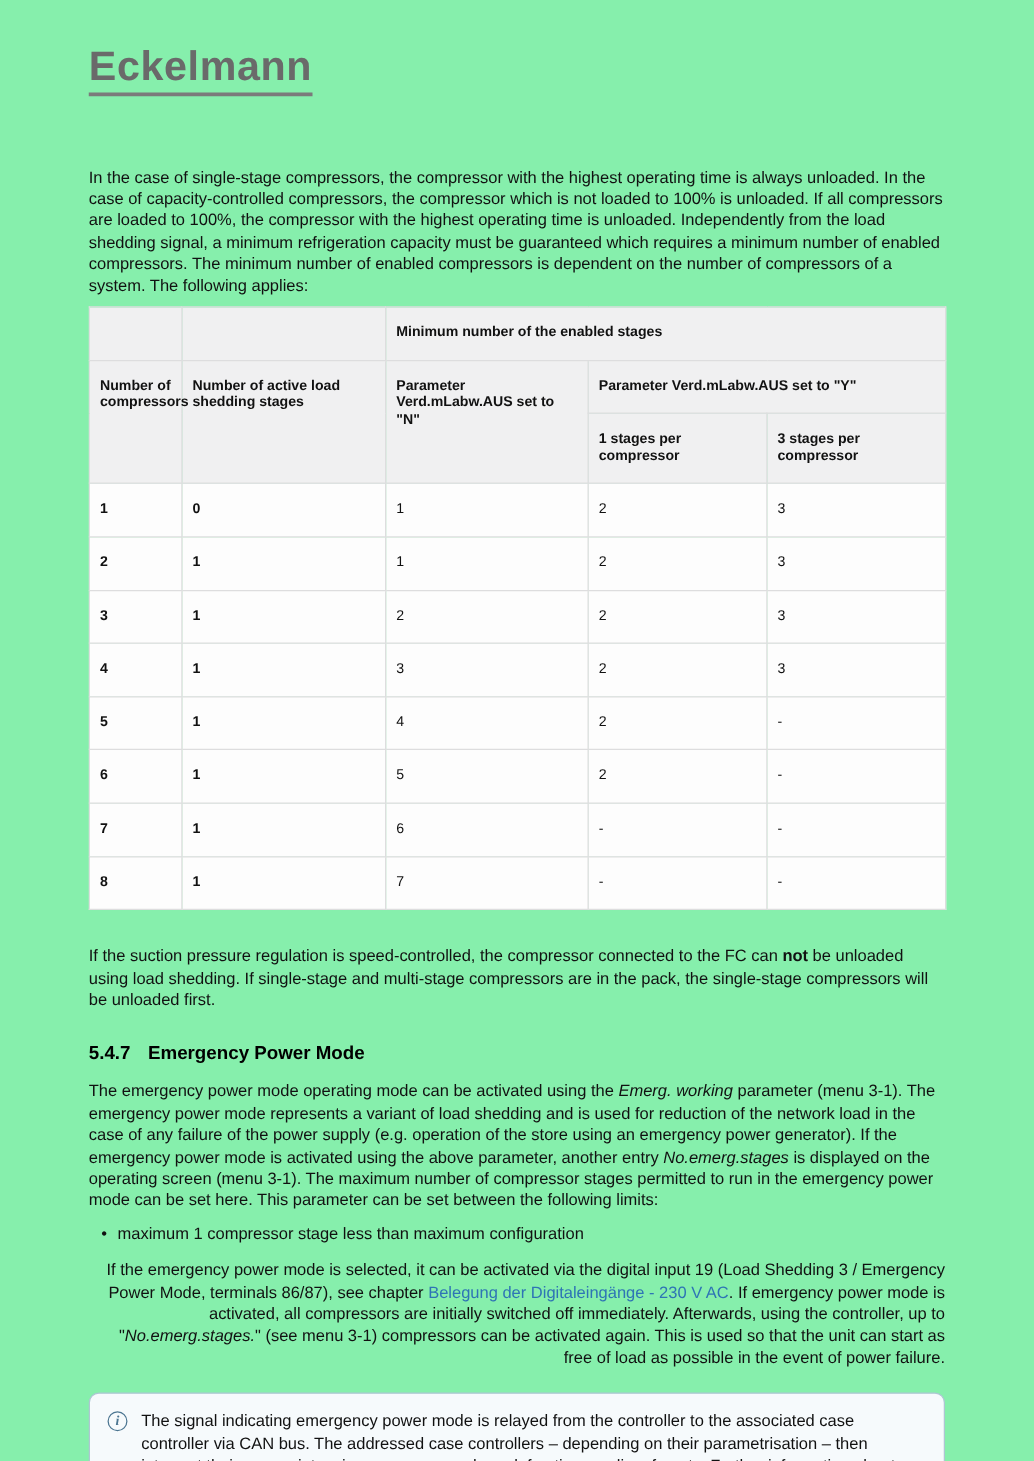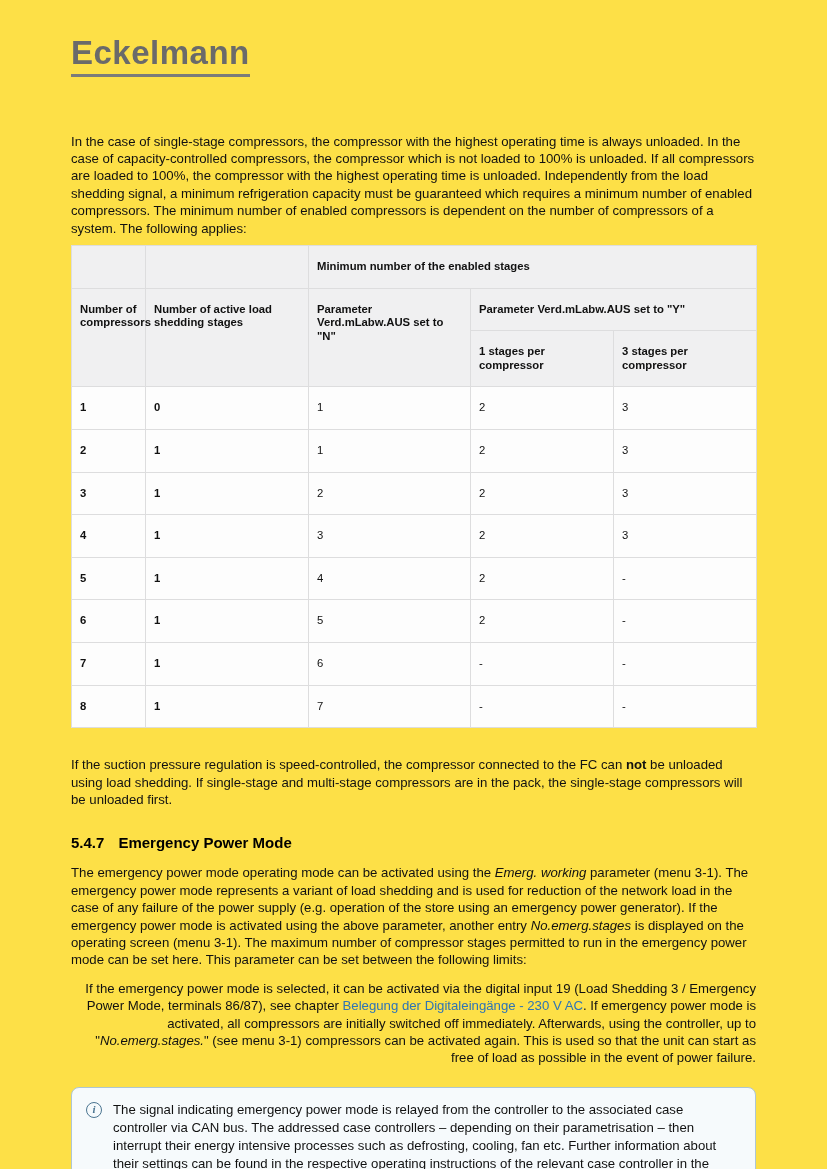--- a/index.html
+++ b/index.html
@@ -1,20 +1,20 @@
 <!DOCTYPE html>
 <html><head>
 <meta charset="utf-8">
 <style>
   * { box-sizing: border-box; }
   html,body { margin:0; padding:0; background:#ffffff; }
   .page {
     position:relative;
     width:827px; height:1169px;
-    background:#fde047;
+    background:#86efac;
     font-family:"Liberation Sans", sans-serif;
     color:#111;
     overflow:hidden;
   }
   .content { padding:36px 71px 0 71px; }
 
   .logo {
     display:inline-block;
     font-size:33px;
     font-weight:bold;
@@ -228,20 +228,21 @@
       </tbody>
     </table>
 
     <p class="para after-table"><span>If the suction pressure regulation is speed-controlled, the compressor connected to the FC can </span><strong class="b">not</strong><span> be unloaded using load shedding. If single-stage and multi-stage compressors are in the pack, the single-stage compressors will be unloaded first.</span></p>
 
     <h2 class="heading"><span class="h-num">5.4.7</span><span>Emergency Power Mode</span></h2>
 
     <p class="para emergency"><span>The emergency power mode operating mode can be activated using the </span><em class="param">Emerg. working</em><span> parameter (menu 3-1). The emergency power mode represents a variant of load shedding and is used for reduction of the network load in the case of any failure of the power supply (e.g. operation of the store using an emergency power generator). If the emergency power mode is activated using the above parameter, another entry </span><em class="param">No.emerg.stages</em><span> is displayed on the operating screen (menu 3-1). The maximum number of compressor stages permitted to run in the emergency power mode can be set here. This parameter can be set between the following limits:</span></p>
 
     <ul class="bullets">
+      <li><span>maximum 1 compressor stage less than maximum configuration</span></li>
     </ul>
 
     <p class="para activation"><span>If the emergency power mode is selected, it can be activated via the digital input 19 (Load Shedding 3 / Emergency Power Mode, terminals 86/87), see chapter </span><a href="#" class="link">Belegung der Digitaleingänge - 230 V AC</a><span>. If emergency power mode is activated, all compressors are initially switched off immediately. Afterwards, using the controller, up to "</span><em class="param">No.emerg.stages.</em><span>" (see menu 3-1) compressors can be activated again. This is used so that the unit can start as free of load as possible in the event of power failure.</span></p>
 
     <div class="info-box">
       <span class="info-icon">i</span>
       <div class="info-text">The signal indicating emergency power mode is relayed from the controller to the associated case controller via CAN bus. The addressed case controllers – depending on their parametrisation – then interrupt their energy intensive processes such as defrosting, cooling, fan etc. Further information about their settings can be found in the respective operating instructions of the relevant case controller in the chapter "Emergency power operation".</div>
     </div>
 
   </div>

